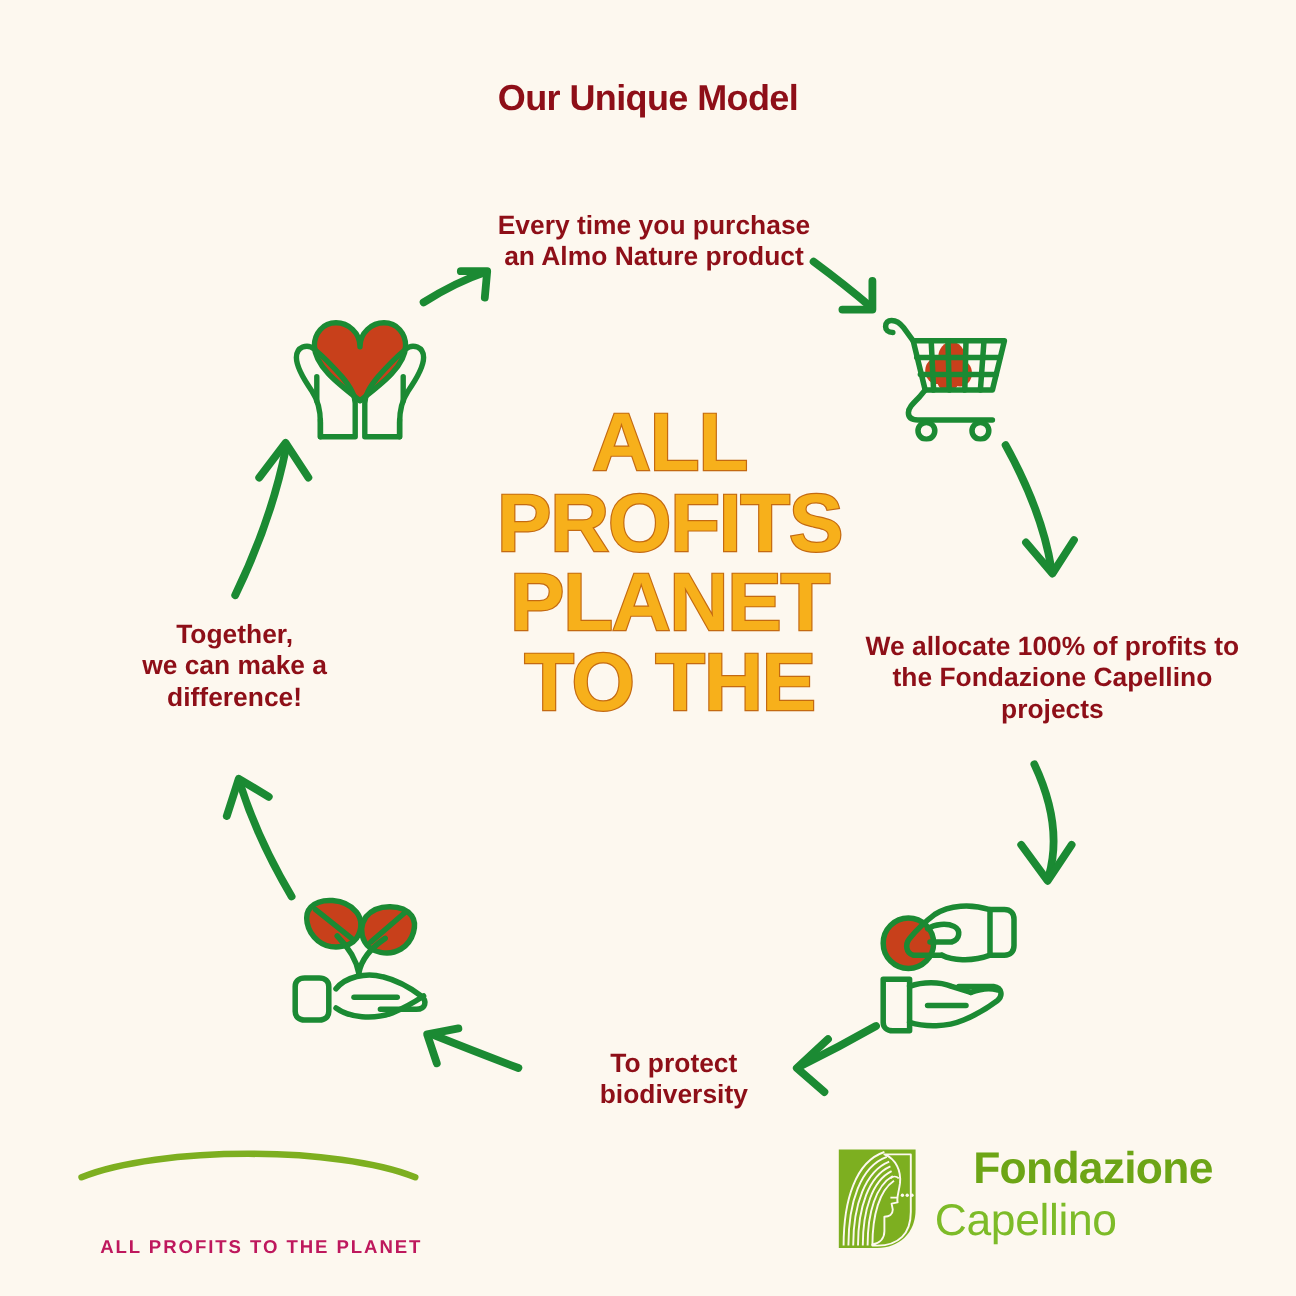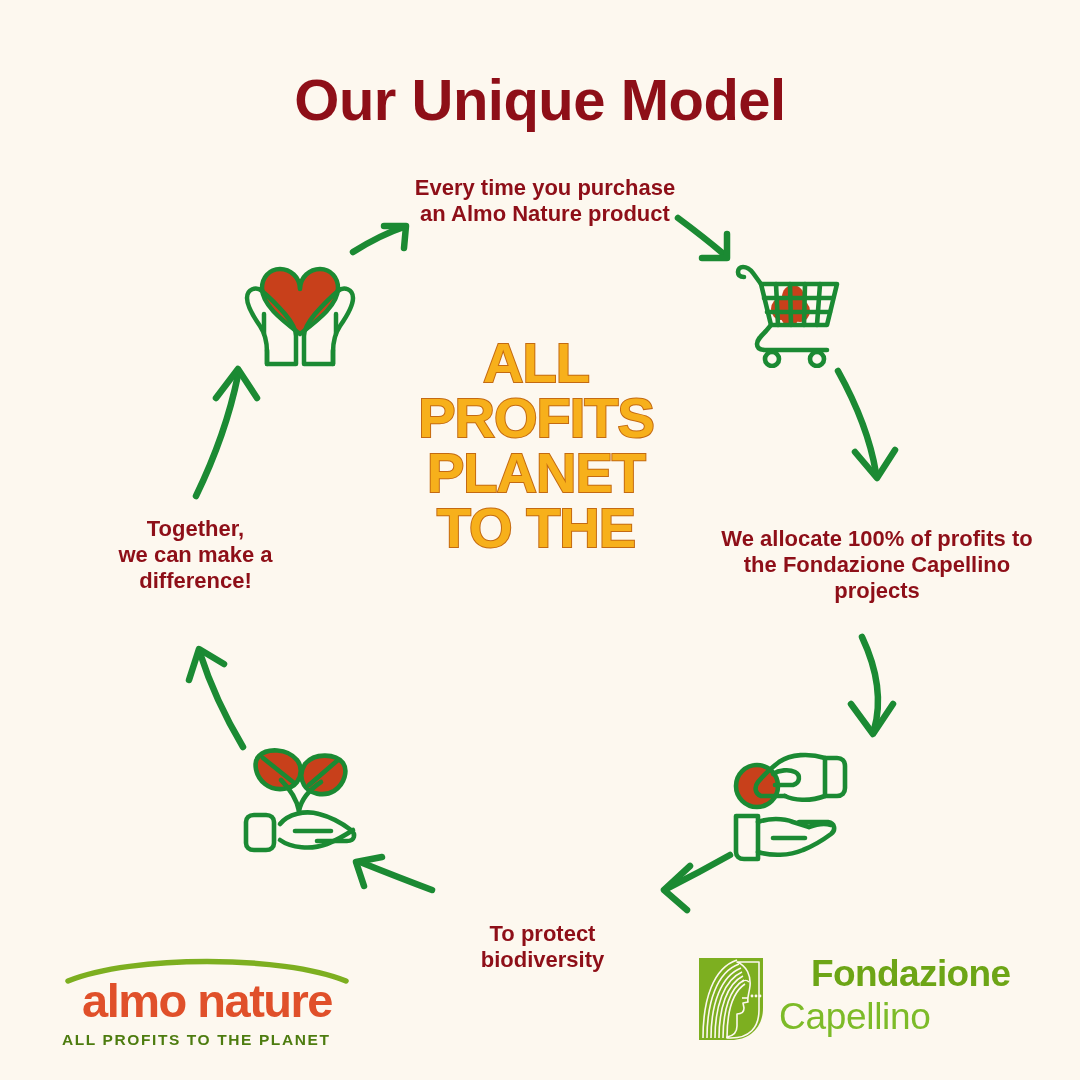--- a/index.html
+++ b/index.html
@@ -15,55 +15,55 @@
     overflow: hidden;
     font-family: "Liberation Sans", sans-serif;
   }
 
   
   #page-title {
     position: absolute;
     left: 0; top: 66px;
     width: 1080px;
     text-align: center;
-    font-size: 58px;
+    font-size: 30px;
     font-weight: bold;
     letter-spacing: -0.5px;
     color: #8E0F18;
   }
 
   
   #center-slogan {
     position: absolute;
-    left: 296px;
+    left: 318px;
     top: 336px;
     width: 480px;
     text-align: center;
-    font-size: 56px;
+    font-size: 68px;
     font-weight: bold;
     line-height: 0.98;
     letter-spacing: -1px;
     color: #F7B01B;
     -webkit-text-stroke: 2px #C46A12;
     paint-order: stroke fill;
   }
   #center-slogan .ln { display: block; }
 
   
   .caption {
     position: absolute;
     font-size: 22px;
     font-weight: bold;
     line-height: 1.18;
     color: #8E0F18;
     text-align: center;
   }
   #cap-purchase { left: 410px;  top: 175px;  width: 270px; }
   #cap-allocate { left: 712px;  top: 514px;  width: 330px; margin-top: 12px; }
-  #cap-protect  { left: 440px;  top: 873px;  width: 205px; margin-top: 48px; }
+  #cap-protect  { left: 459px;  top: 873px;  width: 205px; }
   #cap-together { left: 88px;   top: 516px;  width: 215px; text-align: center; }
 
   
   .icon-wrap { position: absolute; }
   #icon-hands-heart { left: 240px; top: 252px; width: 120px; height: 115px; }
   #icon-cart        { left: 735px; top: 253px; width: 110px; height: 115px; }
   #icon-hand-coin   { left: 713px; top: 748px; width: 135px; height: 115px; }
   #icon-plant-hand  { left: 233px; top: 738px; width: 135px; height: 120px; }
 
   
@@ -88,25 +88,25 @@
     font-size: 47px;
     font-weight: bold;
     letter-spacing: -1.5px;
     color: #E0502A;
     line-height: 1;
   }
   #logo-almo .almo-tag {
     position: absolute;
     left: 0; top: 76px;
     width: 290px;
-    text-align: left;
+    text-align: right;
     font-size: 15.5px;
     font-weight: bold;
     letter-spacing: 1.6px;
-    color: #4d7c0f;
+    color: #be185d;
   }
   #logo-almo svg.almo-arc {
     position: absolute;
     left: 0; top: 0;
     width: 290px; height: 30px;
   }
 
   #logo-fondazione {
     position: absolute;
     left: 697px; top: 952px;
@@ -294,21 +294,20 @@
 
         <path d="M13,84 L13,105 C13,109 16,112 21,112 L33,112 C38,112 41,109 41,105 L41,84 C41,80 38,77 33,77 L21,77 C16,77 13,80 13,84 Z"></path>
       </g>
     </svg>
   </div>
 
   <div id="logo-almo">
     <svg class="almo-arc" viewBox="0 0 290 30">
       <path d="M6,26 C70,0 220,0 284,26" fill="none" stroke="#7DAF20" stroke-width="5.5" stroke-linecap="round"></path>
     </svg>
-    <div class="almo-word">almo nature</div>
     <div class="almo-tag">ALL PROFITS TO THE PLANET</div>
   </div>
 
   <div id="logo-fondazione">
     <svg class="badge" viewBox="0 0 68 86">
       <path d="M2,2 L66,2 L66,52 C66,72 52,84 34,84 L2,84 Z" fill="#7DAF20"></path>
       <g fill="none" stroke="#FDF8EF" stroke-width="1.6">
 
         <path d="M6,82 C6,44 16,12 40,4"></path>
         <path d="M10,82 C10,46 20,16 42,8"></path>

